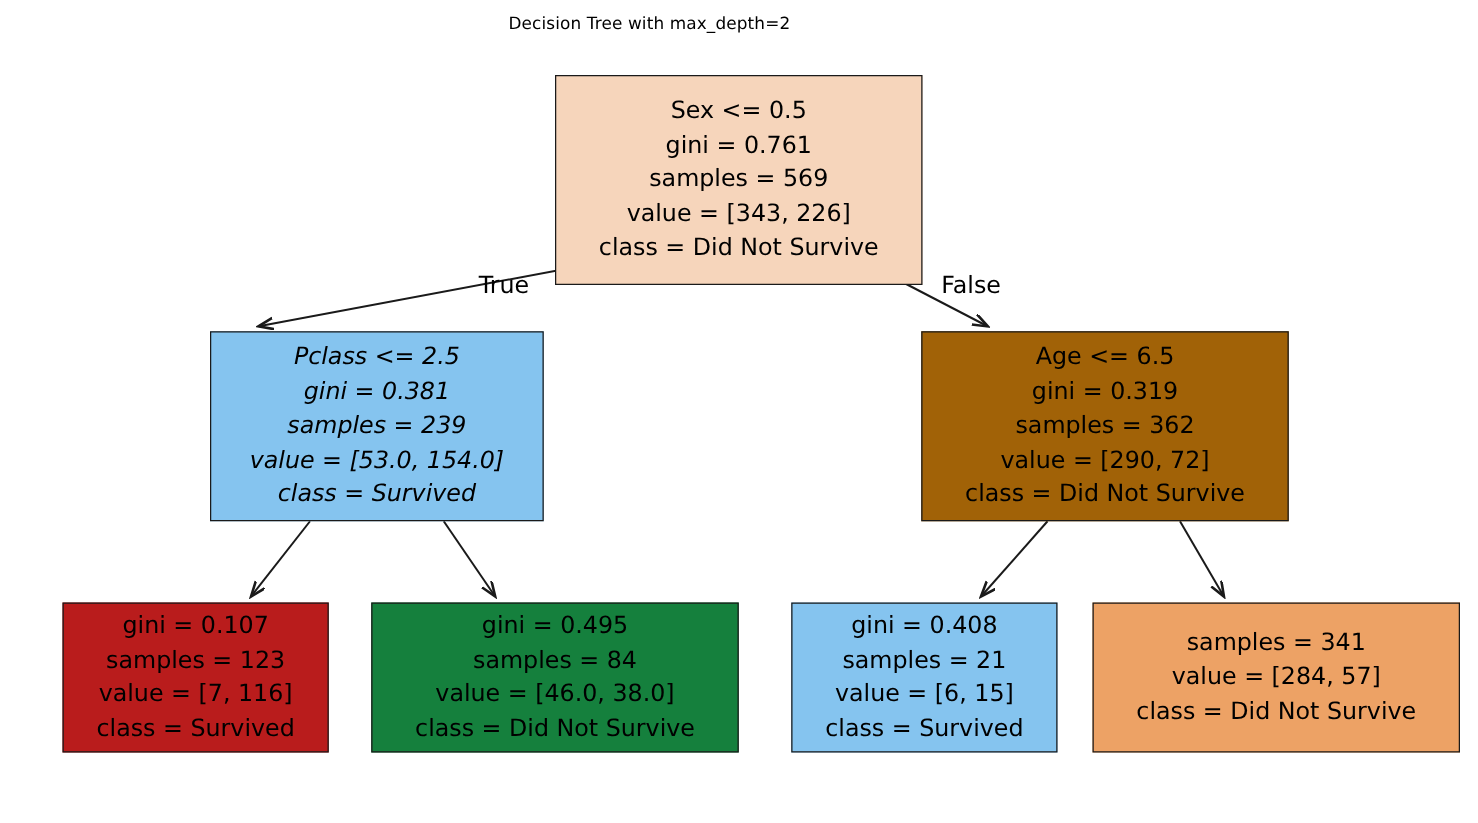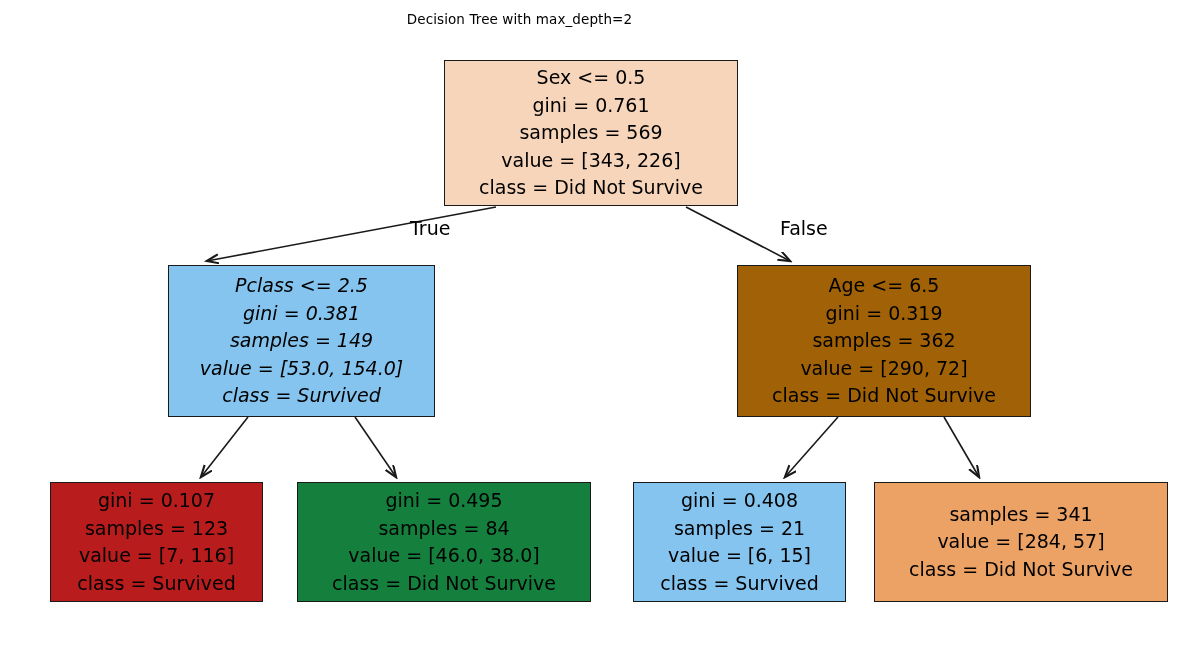--- a/index.html
+++ b/index.html
@@ -56,21 +56,20 @@
   }
   .tree-node .node-line {
     white-space: nowrap;
     display: block;
   }
   .edge-label {
     position: absolute;
     font-size: 19px;
     line-height: 24px;
     white-space: nowrap;
-    margin-left: 27px;
   }
 </style>
 </head>
 <body>
 
 <div id="tree-canvas">
 
   <div class="chart-title">Decision Tree with max_depth=2</div>
 
   <svg class="edges-layer" viewBox="0 0 1182 658" width="1182" height="658">
@@ -89,32 +88,32 @@
     <line x1="355" y1="417" x2="396" y2="477" stroke="#1a1a1a" stroke-width="1.6" marker-end="url(#arrowhead)"></line>
 
     <line x1="838" y1="417" x2="785" y2="477" stroke="#1a1a1a" stroke-width="1.6" marker-end="url(#arrowhead)"></line>
 
     <line x1="944" y1="417" x2="979" y2="477" stroke="#1a1a1a" stroke-width="1.6" marker-end="url(#arrowhead)"></line>
   </svg>
 
   <div class="edge-label" style="left:383px; top:216px;">True</div>
   <div class="edge-label" style="left:753px; top:216px;">False</div>
 
-  <div class="tree-node" style="left:444px; top:60px; width:294px; height:146px; background:#f6d5bb;">
+  <div class="tree-node" style="left:444px; top:60px; width:294px; height:168px; background:#f6d5bb;">
     <span class="node-line">Sex &lt;= 0.5</span>
     <span class="node-line">gini = 0.761</span>
     <span class="node-line">samples = 569</span>
     <span class="node-line">value = [343, 226]</span>
     <span class="node-line">class = Did Not Survive</span>
   </div>
 
   <div class="tree-node" style="left:168px; top:265px; width:267px; height:152px; background:#85c4ef;font-style:italic;">
     <span class="node-line">Pclass &lt;= 2.5</span>
     <span class="node-line">gini = 0.381</span>
-    <span class="node-line">samples = 149</span>
+    <span class="node-line">samples = 239</span>
     <span class="node-line">value = [53.0, 154.0]</span>
     <span class="node-line">class = Survived</span>
   </div>
 
   <div class="tree-node" style="left:737px; top:265px; width:294px; height:152px; background:#a16207;">
     <span class="node-line">Age &lt;= 6.5</span>
     <span class="node-line">gini = 0.319</span>
     <span class="node-line">samples = 362</span>
     <span class="node-line">value = [290, 72]</span>
     <span class="node-line">class = Did Not Survive</span>

